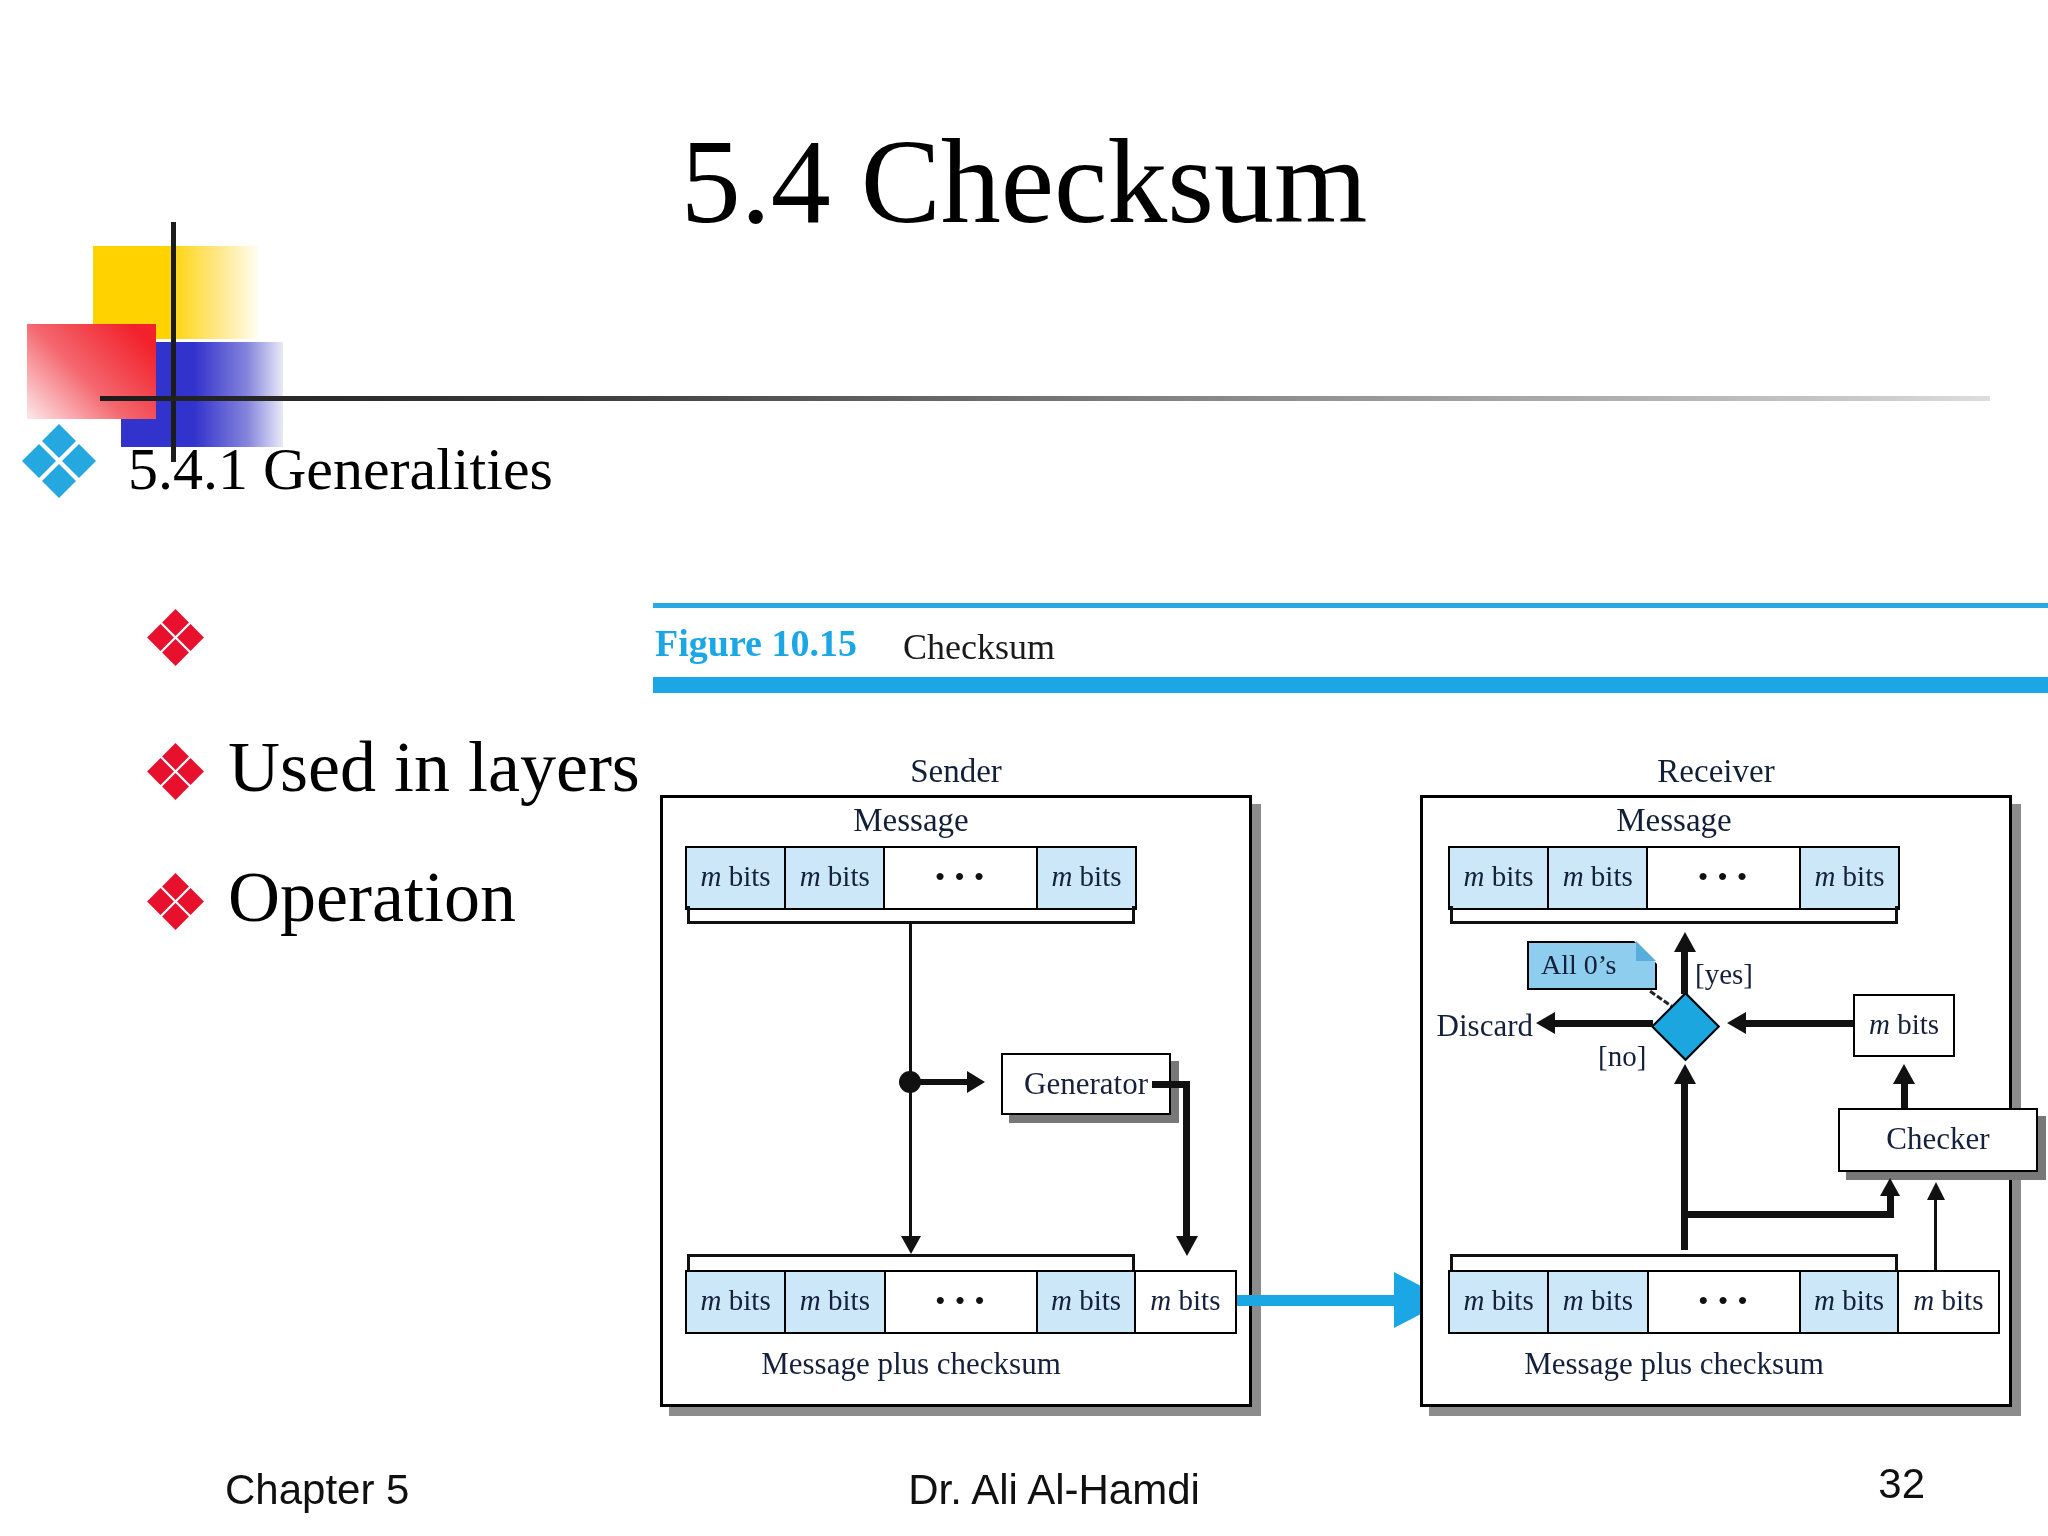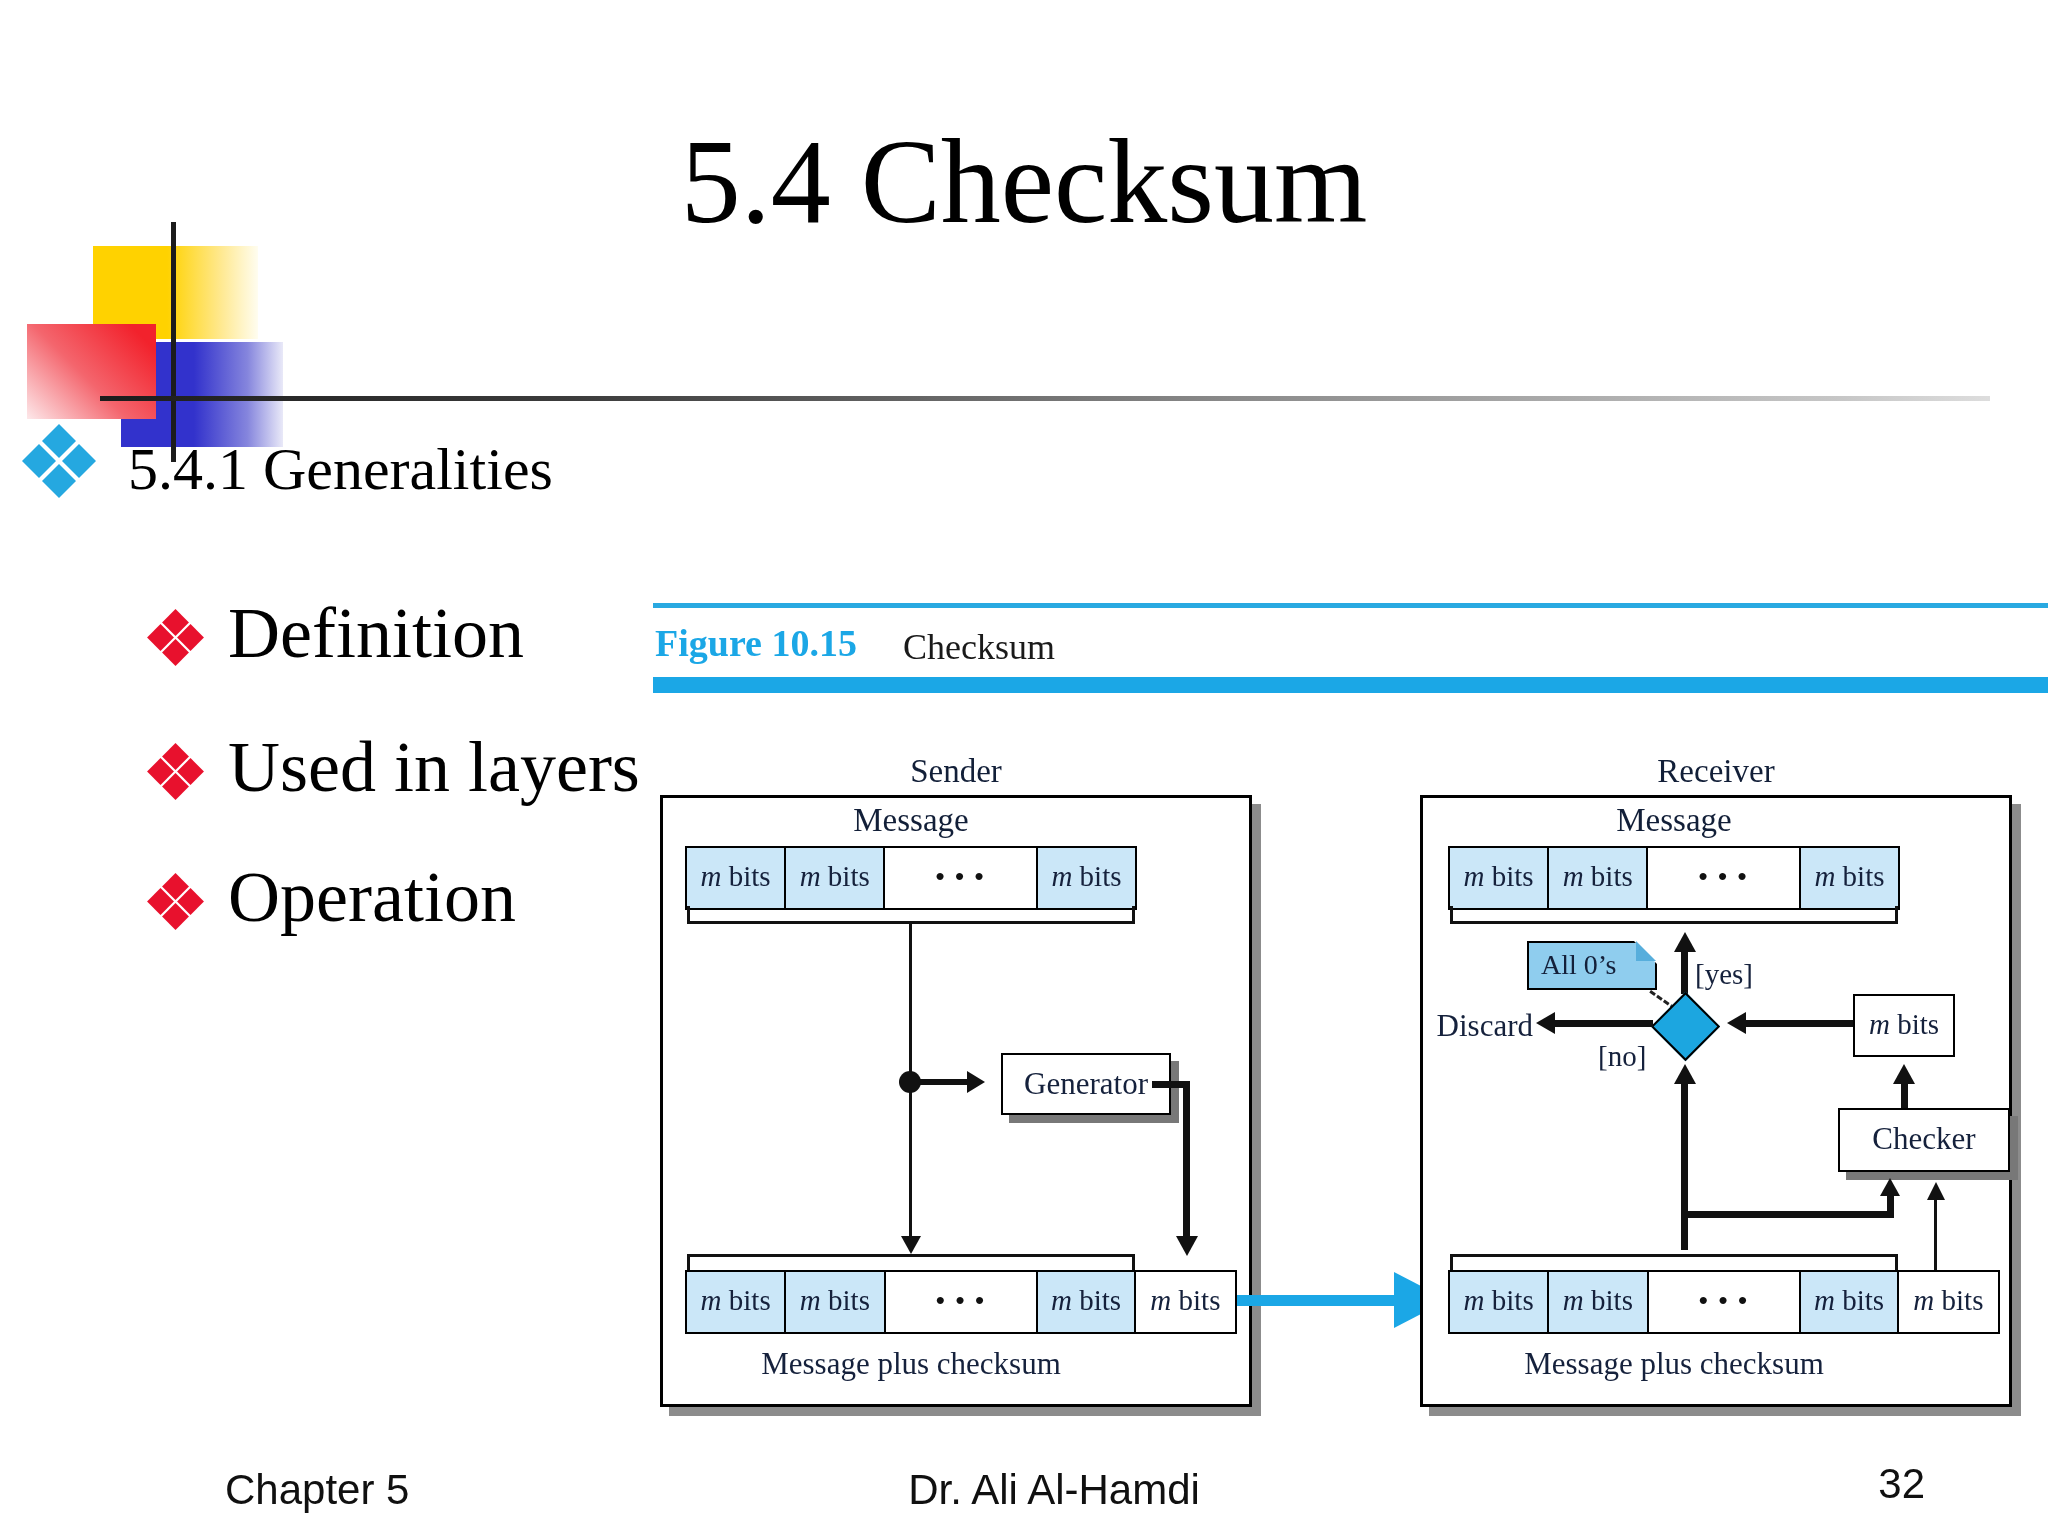--- a/index.html
+++ b/index.html
@@ -116,21 +116,20 @@
       <span class="d ds"></span>
   </div>
   <div class="abs b1-text">5.4.1 Generalities</div>
 
   <div class="qbullet qb-l2" style="left:150px; top:612px;">
     <span class="d dn"></span>
       <span class="d dw"></span>
       <span class="d de"></span>
       <span class="d ds"></span>
   </div>
-  <div class="abs b2-text" style="left:228px; top:594px;">Definition</div>
 
   <div class="qbullet qb-l2" style="left:150px; top:746px;">
     <span class="d dn"></span>
       <span class="d dw"></span>
       <span class="d de"></span>
       <span class="d ds"></span>
   </div>
   <div class="abs b2-text" style="left:228px; top:728px;">Used in layers</div>
 
   <div class="qbullet qb-l2" style="left:150px; top:876px;">
@@ -216,21 +215,21 @@
 
     <div class="guard" style="left:10px; top:210px; width:100px; text-align:right; font-size:31px;">Discard</div>
     <div class="tri" style="left:113px; top:214px; border-top:11px solid transparent; border-bottom:11px solid transparent; border-right:19px solid #111;"></div>
     <div class="ln" style="left:130px; top:222px; width:100px; height:7px;"></div>
     <div class="guard" style="left:175px; top:242px;">[no]</div>
 
     <div class="smallbox" style="left:430px; top:196px; width:102px; height:63px; font-size:29px; line-height:57px;"><span style="font-style:italic;">m</span>&nbsp;<span title="m bits">bits</span></div>
     <div class="tri" style="left:304px; top:214px; border-top:11px solid transparent; border-bottom:11px solid transparent; border-right:19px solid #111;"></div>
     <div class="ln" style="left:321px; top:222px; width:109px; height:7px;"></div>
 
-    <div class="smallbox shadowed" style="left:399px; top:310px; width:172px; height:64px; font-size:31px; line-height:58px;">Checker</div>
+    <div class="smallbox shadowed" style="left:399px; top:310px; width:200px; height:64px; font-size:31px; line-height:58px;">Checker</div>
     <div class="tri" style="left:470px; top:266px; border-left:11px solid transparent; border-right:11px solid transparent; border-bottom:20px solid #111;"></div>
     <div class="ln" style="left:478px; top:284px; width:7px; height:26px;"></div>
 
     <div class="tri" style="left:251px; top:266px; border-left:11px solid transparent; border-right:11px solid transparent; border-bottom:20px solid #111;"></div>
     <div class="ln" style="left:258px; top:284px; width:7px; height:168px;"></div>
     <div class="ln" style="left:258px; top:413px; width:213px; height:7px;"></div>
     <div class="tri" style="left:457px; top:380px; border-left:10px solid transparent; border-right:10px solid transparent; border-bottom:18px solid #111;"></div>
     <div class="ln" style="left:464px; top:396px; width:7px; height:17px;"></div>
 
     <div class="tri" style="left:504px; top:384px; border-left:9px solid transparent; border-right:9px solid transparent; border-bottom:18px solid #111;"></div>

